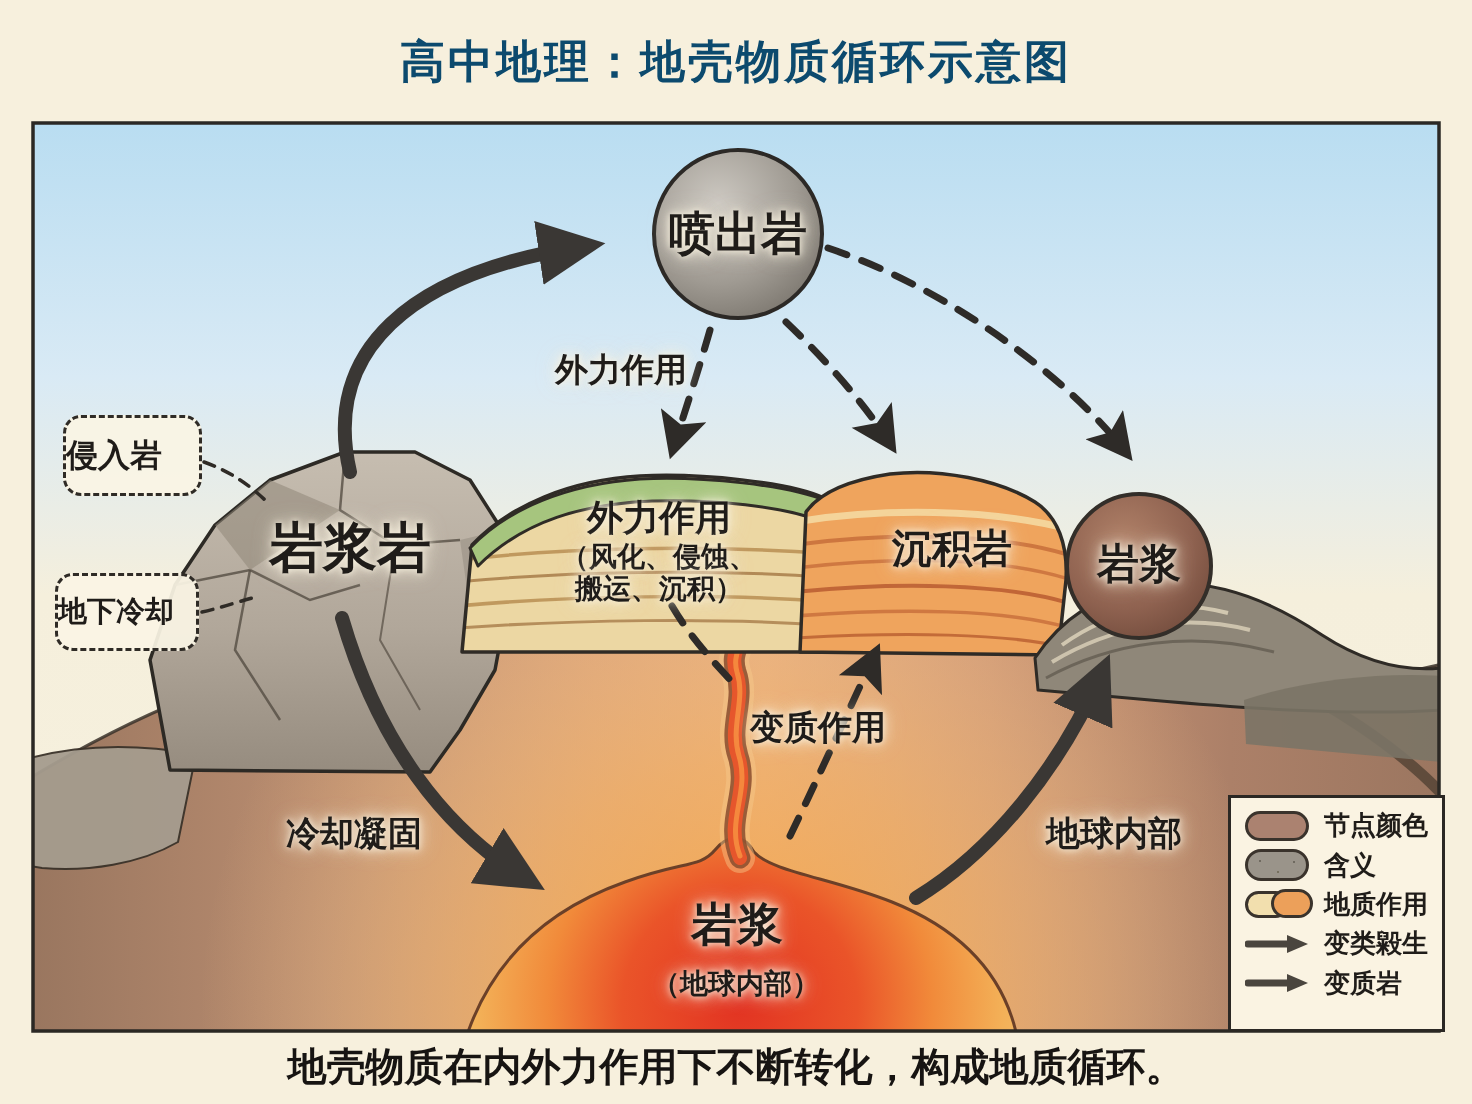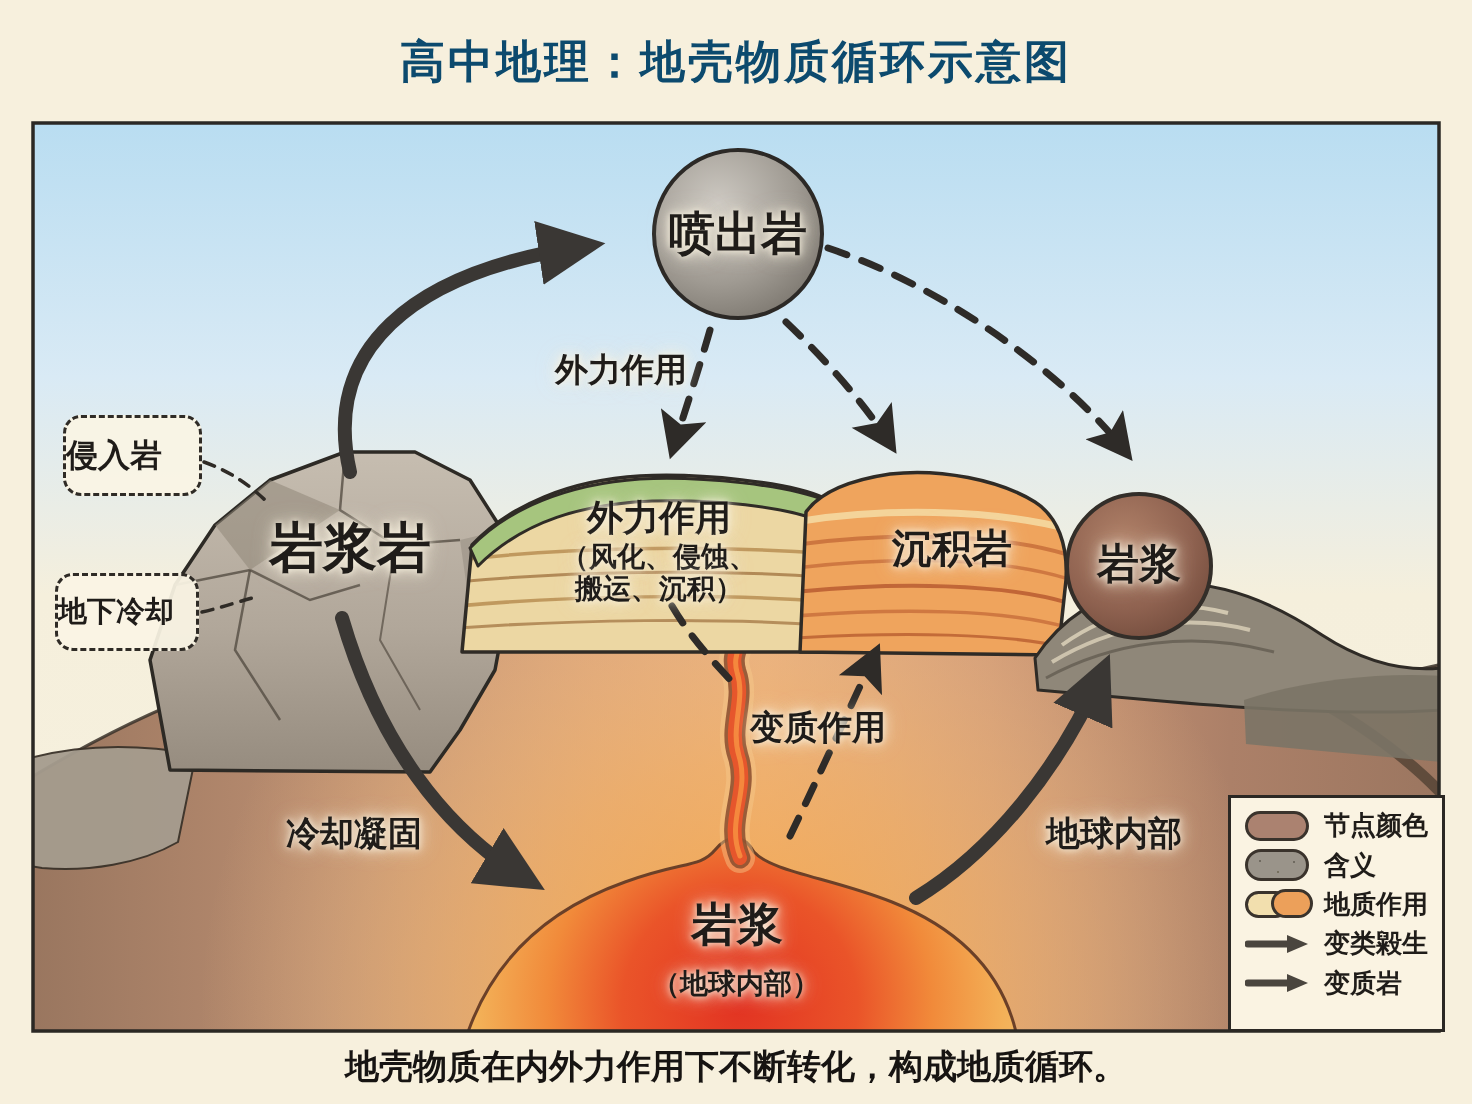--- a/index.html
+++ b/index.html
@@ -16,21 +16,21 @@
     text-shadow:0 0 6px rgba(249,242,224,.95),0 0 14px rgba(249,242,224,.85),0 0 22px rgba(249,242,224,.7);
     text-align:center;
   }
   .title{
     position:absolute;left:736px;top:62px;transform:translate(-50%,-50%);
     font-size:45px;font-weight:bold;letter-spacing:3px;white-space:nowrap;
     color:#0c4a6e;text-shadow:none;
   }
   .caption{
     position:absolute;left:736px;top:1067px;transform:translate(-50%,-50%);
-    font-size:34px;font-weight:bold;white-space:nowrap;color:#171412;
+    font-size:39px;font-weight:bold;white-space:nowrap;color:#171412;
   }
   .callout{
     position:absolute;border:3.5px dashed #2f2b26;border-radius:18px;
     background:rgba(250,244,228,.93);
     display:flex;align-items:center;justify-content:flex-start;
     font-weight:bold;color:#1f1c19;box-sizing:border-box;
   }
   .legend{
     position:absolute;left:1228px;top:795px;width:217px;height:237px;
     background:#faf3e2;border:3.5px solid #2b2824;box-sizing:border-box;

